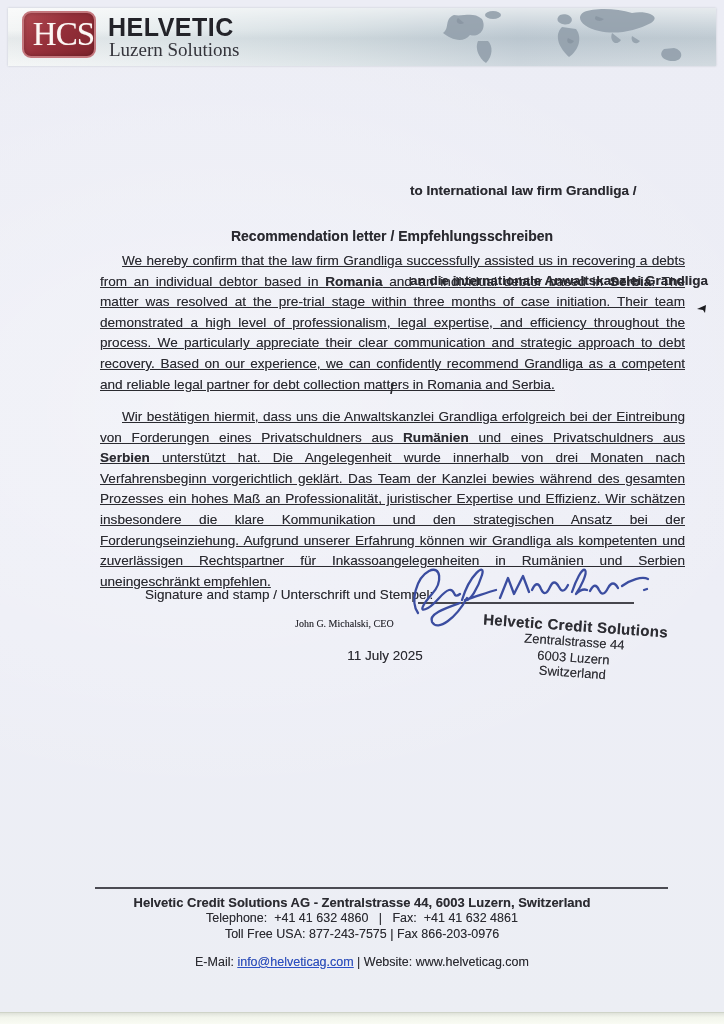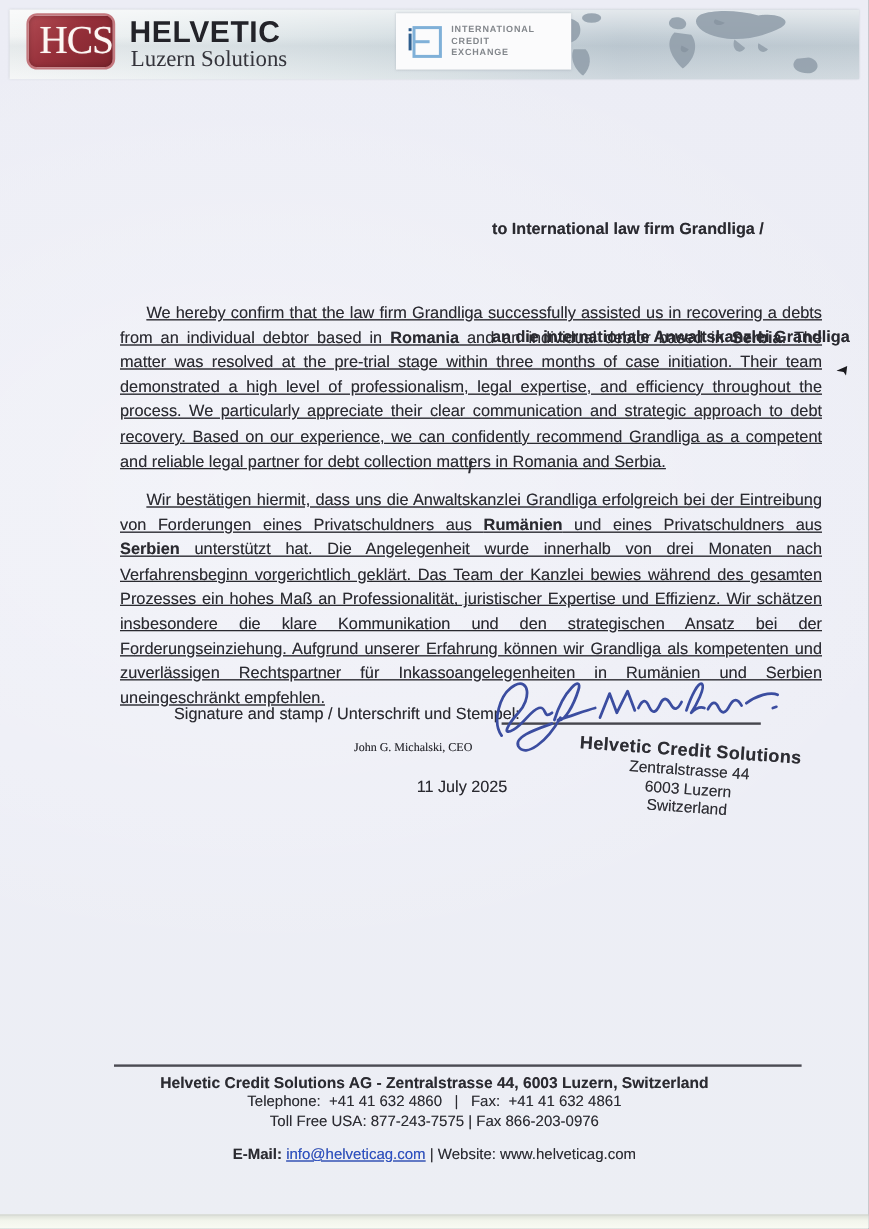--- a/index.html
+++ b/index.html
@@ -119,21 +119,21 @@
     background:#4b4b53;
   }
   .footer{
     position:absolute;left:62px;top:894px;width:600px;
     text-align:center;color:#2b2b31;
     text-shadow:0 0 .4px rgba(43,43,49,.45);
   }
   .footer .f1{font-size:13px;font-weight:bold;line-height:17px;}
   .footer .f2,.footer .f3{font-size:12.5px;line-height:15.5px;white-space:pre-wrap;}
   .footer .f4{font-size:12.5px;margin-top:13px;}
-  .footer .email-label{font-weight:bold;}
+  .footer .email-label{font-weight:normal;}
   .footer a.email{
     color:#2b50c8;text-decoration:underline;cursor:pointer;
   }
   
   .scan-bottom{
     position:absolute;left:0;top:1012px;width:724px;height:12px;
     background:linear-gradient(180deg,#dfe2da 0%, #f2f5ec 35%, #fafcf4 100%);
     border-top:1px solid #cfd4c8;
   }
 </style>
@@ -161,40 +161,28 @@
         <path d="M132,30 C129,35 135,38 138,33 Z"></path>
       </g>
     </svg>
 
     <div class="hcs-badge">
       <span>HCS</span>
     </div>
     <div class="brand-name">HELVETIC</div>
     <div class="brand-sub">Luzern Solutions</div>
 
-    <div class="ice-box">
-      <svg class="ice-icon" viewBox="0 0 30 30">
-        <rect x="1.5" y="8" width="2.5" height="14" fill="#2e5e8e"></rect>
-        <rect x="1.5" y="3.5" width="2.5" height="2.5" fill="#2e5e8e"></rect>
-        <rect x="6" y="3" width="22" height="24" fill="none" stroke="#7fb0d8" stroke-width="2.5"></rect>
-        <rect x="6" y="13.5" width="13" height="2.5" fill="#7fb0d8"></rect>
-      </svg>
-      <div class="ice-text">
-        <div>INTERNATIONAL</div>
-        <div>CREDIT</div>
-        <div>EXCHANGE</div>
-      </div>
-    </div>
   </div>
 
   <div class="addressee">
     <div>to International law firm Grandliga /</div>
     <div>an die internationale Anwaltskanzlei Grandliga</div>
   </div>
 
+  <div class="title">Recommendation letter / Empfehlungsschreiben</div>
 
   <div class="para para-en"><span>We hereby confirm that the law firm Grandliga successfully assisted us in recovering a debts from an individual debtor based in </span><b>Romania</b><span> and an individual debtor based in </span><b>Serbia</b><span>. The matter was resolved at the pre-trial stage within three months of case initiation. Their team demonstrated a high level of professionalism, legal expertise, and efficiency throughout the process. We particularly appreciate their clear communication and strategic approach to debt recovery. Based on our experience, we can confidently recommend Grandliga as a competent and reliable legal partner for debt collection matters in Romania and Serbia.</span></div>
 
   <div class="separator">/</div>
 
   <div class="para para-de"><span>Wir bestätigen hiermit, dass uns die Anwaltskanzlei Grandliga erfolgreich bei der Eintreibung von Forderungen eines Privatschuldners aus </span><b>Rumänien</b><span> und eines Privatschuldners aus </span><b>Serbien</b><span> unterstützt hat. Die Angelegenheit wurde innerhalb von drei Monaten nach Verfahrensbeginn vorgerichtlich geklärt. Das Team der Kanzlei bewies während des gesamten Prozesses ein hohes Maß an Professionalität, juristischer Expertise und Effizienz. Wir schätzen insbesondere die klare Kommunikation und den strategischen Ansatz bei der Forderungseinziehung. Aufgrund unserer Erfahrung können wir Grandliga als kompetenten und zuverlässigen Rechtspartner für Inkassoangelegenheiten in Rumänien und Serbien uneingeschränkt empfehlen.</span></div>
 
   <div class="sig-label">Signature and stamp / Unterschrift und Stempel:</div>
 
   <div class="sig-underline"></div>

